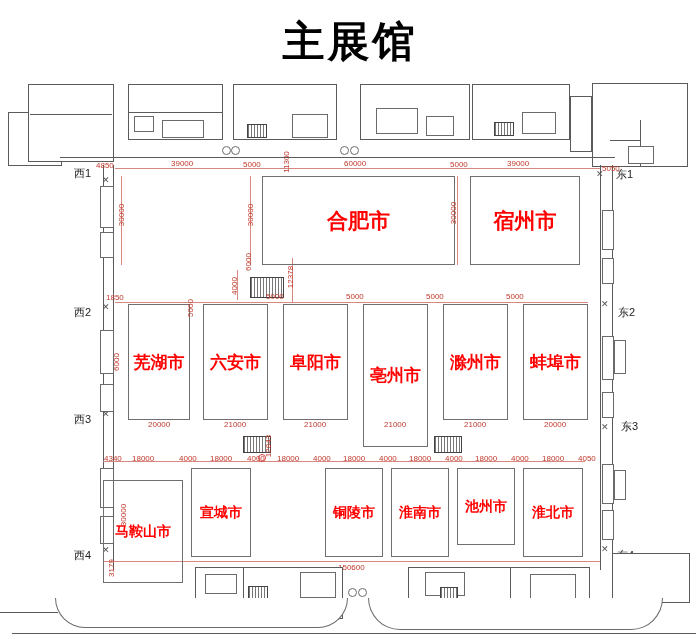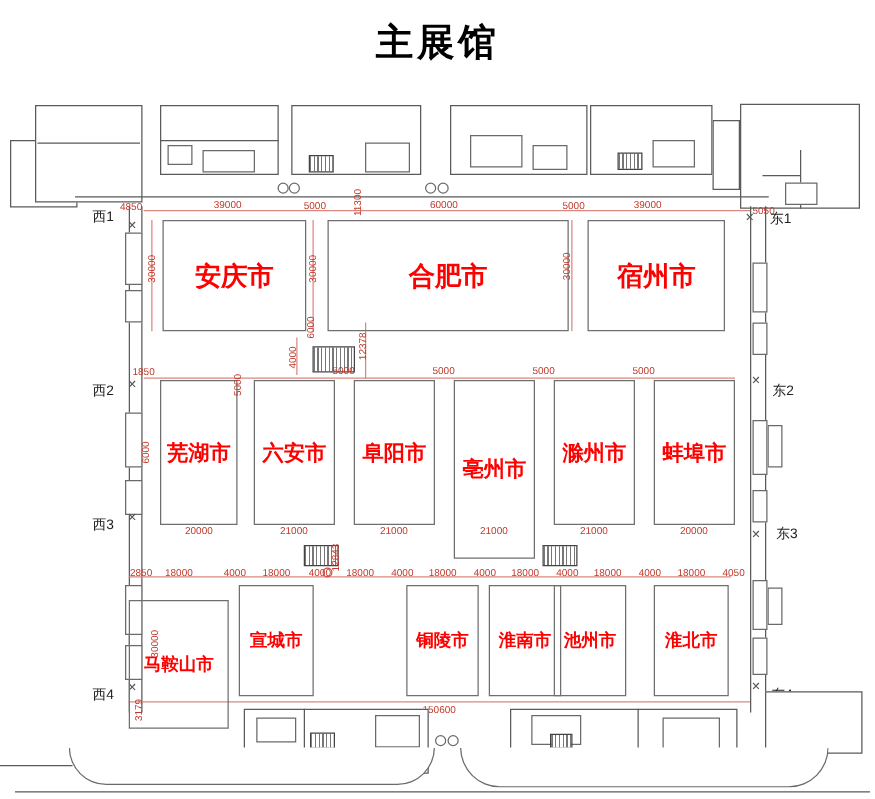--- a/index.html
+++ b/index.html
@@ -1,19 +1,19 @@
 <!DOCTYPE html>
 <html><head>
 <meta charset="utf-8">
 <style>
   html,body{margin:0;padding:0;background:#fff;}
   #plan{position:relative;width:700px;height:639px;background:#fff;overflow:hidden;
         font-family:"Liberation Sans",sans-serif;}
   .ttl{position:absolute;left:0;right:0;top:14px;text-align:center;
-       font-family:"Liberation Serif",serif;font-size:30px;letter-spacing:3px;color:#000;font-weight:600;}
+       font-family:"Liberation Serif",serif;font-size:42px;letter-spacing:3px;color:#000;font-weight:600;}
   .room{position:absolute;border:1px solid #5a5a5a;background:#fff;box-sizing:border-box;}
   .hl{position:absolute;background:#5a5a5a;height:1px;}
   .vl{position:absolute;background:#5a5a5a;width:1px;}
   .rl{position:absolute;background:#d98880;height:1px;}
   .rv{position:absolute;background:#d98880;width:1px;}
   .door{position:absolute;border:1px solid #6a6a6a;background:#fff;box-sizing:border-box;}
   .arc{position:absolute;border:1px solid #6a6a6a;border-radius:50%;background:#fff;box-sizing:border-box;}
   .dock{position:absolute;border:1px solid #6a6a6a;border-top:none;background:#fff;box-sizing:border-box;}
   .stair{position:absolute;border:1px solid #444;box-sizing:border-box;
          background:repeating-linear-gradient(90deg,#777 0 1px,#fff 1px 3px);}
@@ -100,23 +100,20 @@
   <div class="rl" style="left:115px;top:168px;width:485px"></div>
   <div class="rl" style="left:115px;top:302px;width:473px"></div>
   <div class="rl" style="left:103px;top:461px;width:482px"></div>
   <div class="rl" style="left:103px;top:561px;width:497px"></div>
   <div class="rv" style="left:250px;top:176px;height:89px"></div>
   <div class="rv" style="left:457px;top:176px;height:89px"></div>
   <div class="rv" style="left:121px;top:176px;height:89px"></div>
   <div class="rv" style="left:237px;top:270px;height:30px"></div>
   <div class="rv" style="left:292px;top:258px;height:45px"></div>
 
-  <div class="booth" style="left:130px;top:176px;width:115px;height:89px">
-    <span class="blabel f1">安庆市</span>
-    </div>
   <div class="booth" style="left:262px;top:176px;width:193px;height:89px">
     <span class="blabel f1">合肥市</span>
     </div>
   <div class="booth" style="left:470px;top:176px;width:110px;height:89px">
     <span class="blabel f1">宿州市</span>
     </div>
 
   <div class="stair" style="left:250px;top:277px;width:34px;height:21px"></div>
 
   <div class="booth" style="left:128px;top:304px;width:62px;height:116px">
@@ -147,21 +144,21 @@
     </div>
   <div class="booth" style="left:191px;top:468px;width:60px;height:89px">
     <span class="blabel f3">宣城市</span>
     </div>
   <div class="booth" style="left:325px;top:468px;width:58px;height:89px">
     <span class="blabel f3">铜陵市</span>
     </div>
   <div class="booth" style="left:391px;top:468px;width:58px;height:89px">
     <span class="blabel f3">淮南市</span>
     </div>
-  <div class="booth" style="left:443px;top:468px;width:58px;height:89px">
+  <div class="booth" style="left:457px;top:468px;width:58px;height:77px">
     <span class="blabel f3">池州市</span>
     </div>
   <div class="booth" style="left:523px;top:468px;width:60px;height:89px">
     <span class="blabel f3">淮北市</span>
     </div>
 
   <div class="dim" style="left:96px;top:162px">4850</div>
   <div class="dim" style="left:171px;top:160px">39000</div>
   <div class="dim" style="left:243px;top:161px">5000</div>
   <div class="dimv" style="left:276px;top:158px">11300</div>
@@ -187,21 +184,21 @@
 
   <div class="dim" style="left:148px;top:421px">20000</div>
   <div class="dim" style="left:224px;top:421px">21000</div>
   <div class="dim" style="left:304px;top:421px">21000</div>
   <div class="dim" style="left:384px;top:421px">21000</div>
   <div class="dim" style="left:464px;top:421px">21000</div>
   <div class="dim" style="left:544px;top:421px">20000</div>
   <div class="dimv" style="left:108px;top:358px">6000</div>
   <div class="dimv" style="left:258px;top:442px">12843</div>
 
-  <div class="dim" style="left:104px;top:455px">2850</div>
+  <div class="dim" style="left:104px;top:455px">4340</div>
   <div class="dim" style="left:132px;top:455px">18000</div>
   <div class="dim" style="left:179px;top:455px">4000</div>
   <div class="dim" style="left:210px;top:455px">18000</div>
   <div class="dim" style="left:247px;top:455px">4000</div>
   <div class="dim" style="left:277px;top:455px">18000</div>
   <div class="dim" style="left:313px;top:455px">4000</div>
   <div class="dim" style="left:343px;top:455px">18000</div>
   <div class="dim" style="left:379px;top:455px">4000</div>
   <div class="dim" style="left:409px;top:455px">18000</div>
   <div class="dim" style="left:445px;top:455px">4000</div>

